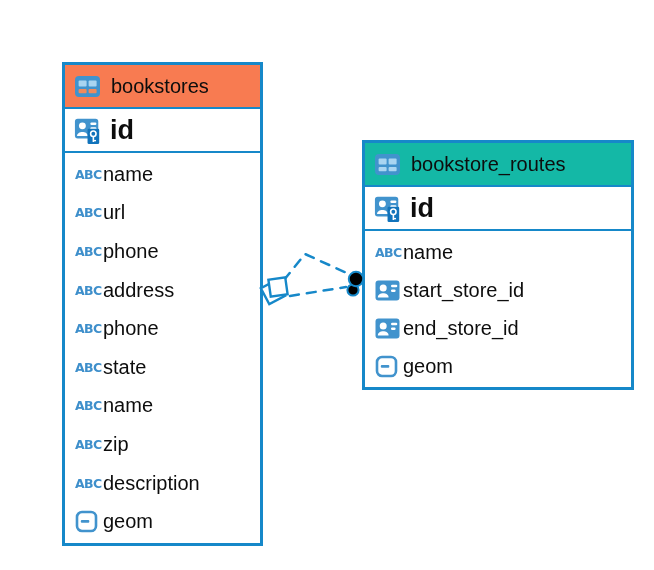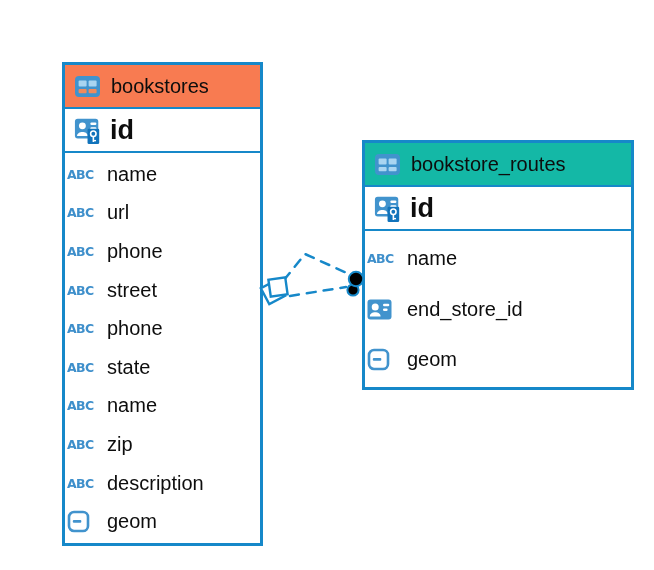--- a/index.html
+++ b/index.html
@@ -29,21 +29,21 @@
   }
   .hdr-orange{background:#F87B51;}
   .hdr-gray{background:#14b8a6;}
   .pk-row{
     height:44px;flex:0 0 44px;display:flex;align-items:center;
     padding:0 9px;gap:8px;border-bottom:2px solid var(--blue);
     font-size:27px;font-weight:bold;
   }
   .tbl-body{flex:1;display:flex;flex-direction:column;padding:2px 0;}
   .field-row{
-    flex:1;display:flex;align-items:center;padding:0 2px;gap:12px;
+    flex:1;display:flex;align-items:center;padding:0 10px;gap:0;
     font-size:20px;white-space:nowrap;
   }
   .icon-box{flex:0 0 28px;display:flex;align-items:center;justify-content:flex-start;}
   .abc{
     font-weight:800;font-size:12.5px;letter-spacing:-0.6px;color:#3E8FCB;
     font-family:"DejaVu Sans", sans-serif;
   }
   svg{display:block;}
   
   .hdr-orange .cellB{fill:#F08A5C;}
@@ -102,21 +102,21 @@
     <div class="field-row">
       <span class="icon-box">
           <span class="abc">ABC</span>
         </span>
       <span>phone</span>
     </div>
     <div class="field-row">
       <span class="icon-box">
           <span class="abc">ABC</span>
         </span>
-      <span>street</span>
+      <span>address</span>
     </div>
     <div class="field-row">
       <span class="icon-box">
           <span class="abc">ABC</span>
         </span>
       <span>phone</span>
     </div>
     <div class="field-row">
       <span class="icon-box">
           <span class="abc">ABC</span>
@@ -181,20 +181,32 @@
       </svg>
     </span>
     <span>id</span>
   </div>
   <div class="tbl-body">
     <div class="field-row">
       <span class="icon-box">
           <span class="abc">ABC</span>
         </span>
       <span>name</span>
+    </div>
+    <div class="field-row">
+      <span class="icon-box">
+        <svg width="25" height="21" viewBox="0 0 25 21">
+          <rect x="0.5" y="0.5" width="24" height="20" rx="3" fill="#4193CD"></rect>
+          <circle cx="8.2" cy="8" r="3.5" fill="#fff"></circle>
+          <path d="M2.8 17.5 c0 -5.6 10.8 -5.6 10.8 0 z" fill="#fff"></path>
+          <rect x="16" y="4.8" width="6.3" height="2.5" rx="1.2" fill="#fff"></rect>
+          <rect x="16" y="9.4" width="4.6" height="2.5" rx="1.2" fill="#fff"></rect>
+        </svg>
+      </span>
+      <span>start_store_id</span>
     </div>
     <div class="field-row">
       <span class="icon-box">
         <svg width="25" height="21" viewBox="0 0 25 21">
           <rect x="0.5" y="0.5" width="24" height="20" rx="3" fill="#4193CD"></rect>
           <circle cx="8.2" cy="8" r="3.5" fill="#fff"></circle>
           <path d="M2.8 17.5 c0 -5.6 10.8 -5.6 10.8 0 z" fill="#fff"></path>
           <rect x="16" y="4.8" width="6.3" height="2.5" rx="1.2" fill="#fff"></rect>
           <rect x="16" y="9.4" width="4.6" height="2.5" rx="1.2" fill="#fff"></rect>
         </svg>

